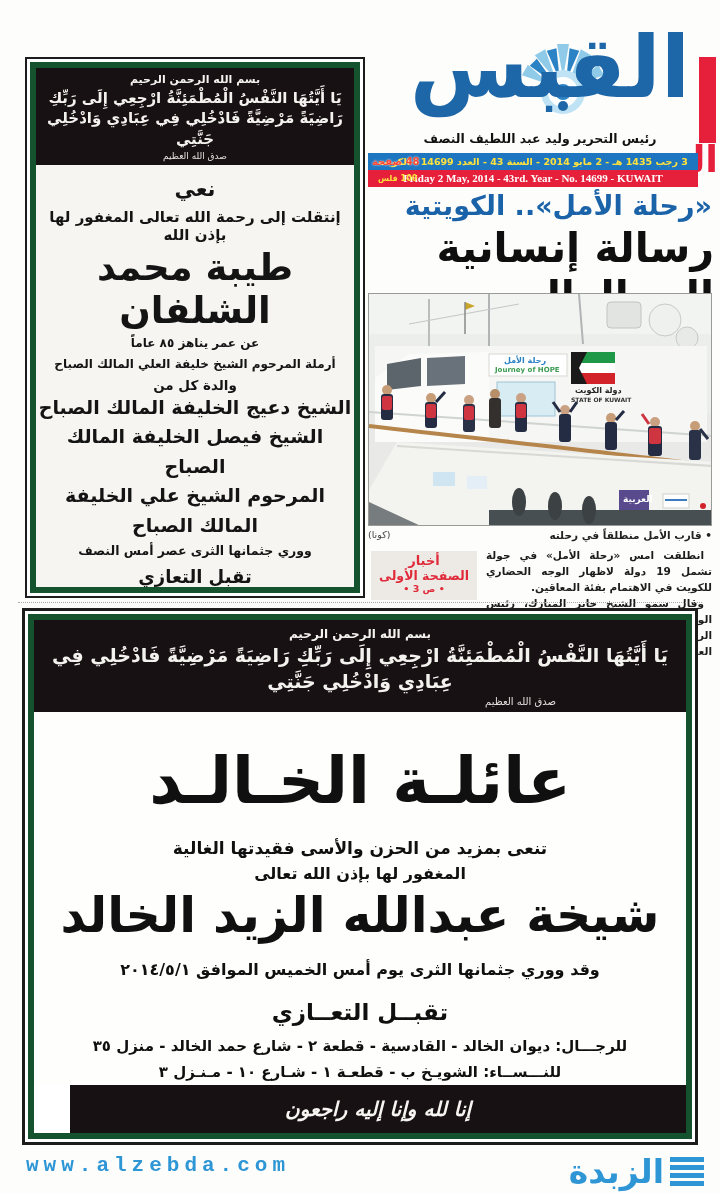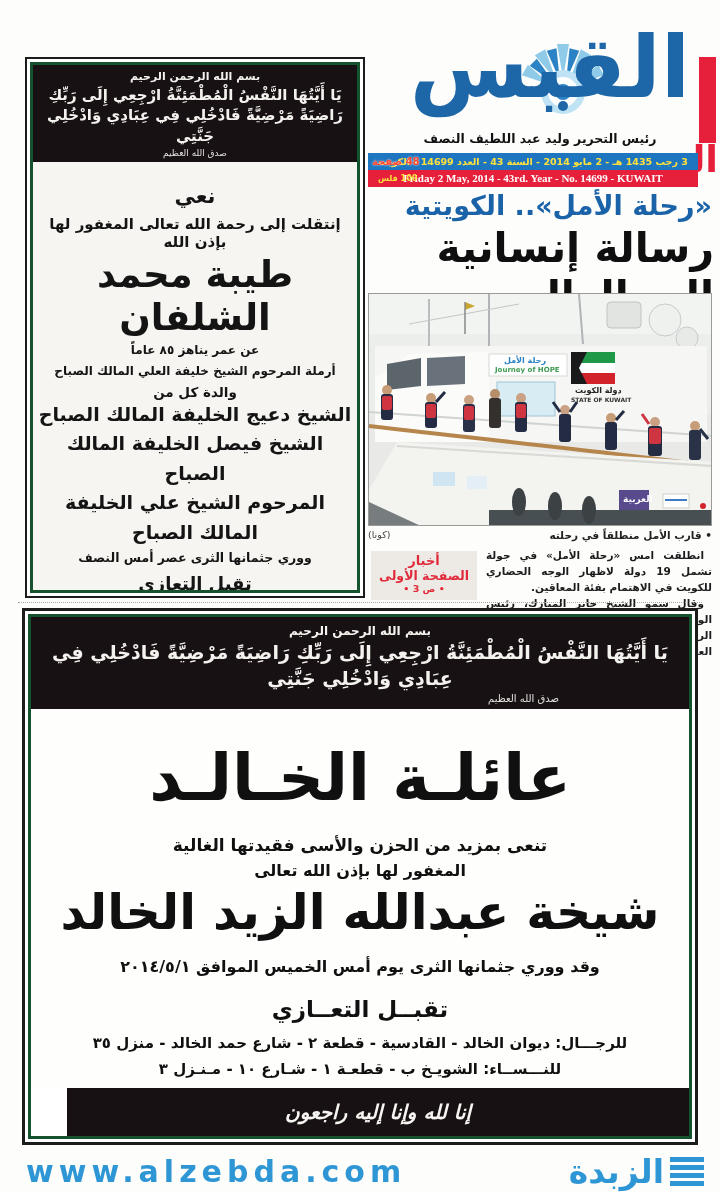--- a/index.html
+++ b/index.html
@@ -47,30 +47,30 @@
   .news-body { left:486px; top:548px; width:226px; font-size:10.5px; font-weight:600; color:#1c1c1c;
     text-align:justify; line-height:1.5; }
   .news-body p { margin-bottom:1px; text-indent:8px; }
   .pointer-row { margin-top:1px; text-align:left; direction:ltr; display:flex; align-items:center; gap:3px; }
   .pointer-text { font-size:11px; font-weight:bold; color:#111; direction:rtl; }
   .pointer-text .dot { color:#e02a3a; }
   .sep-dotted { left:18px; top:602px; width:684px; border-top:1px dotted #a8a8a4; }
 
   
   .obit-frame { background:#fff; border:2px solid #1c1c1c; padding:3px; }
-  .obit-inner { border:3px solid #14532d; height:100%; display:flex; flex-direction:column; overflow:hidden; }
+  .obit-inner { border:6px solid #14532d; height:100%; display:flex; flex-direction:column; overflow:hidden; }
   .black-banner { background:#171113; color:#f4f2ee; text-align:center; padding:5px 8px 4px; }
   .bismillah { font-size:11px; font-weight:bold; letter-spacing:1px; }
   .verse { font-weight:bold; line-height:1.35; margin-top:2px; }
   .sadaqa { font-size:9px; margin-top:2px; opacity:.92; }
   .black-footer { background:#171113; color:#f7f5f1; text-align:center; display:flex; align-items:center; justify-content:center; }
 
   .obit-top { left:25px; top:57px; width:340px; height:541px; }
   .obit-top .obit-body { background:#f6f5f1; flex:1; text-align:center; padding-top:6px; color:#141414; }
-  .obit-top .t-naai { font-size:21px; font-weight:bold; margin-top:16px; }
+  .obit-top .t-naai { font-size:21px; font-weight:bold; margin-top:6px; }
   .obit-top .t-intro { font-size:15px; font-weight:bold; margin-top:7px; }
   .obit-top .t-name { font-size:37px; font-weight:bold; letter-spacing:-1px; margin-top:2px; }
   .obit-top .t-age { font-size:12px; font-weight:bold; margin-top:4px; }
   .obit-top .t-widow { font-size:12px; font-weight:bold; margin-top:7px; letter-spacing:-0.5px; }
   .obit-top .t-mother { font-size:13.5px; font-weight:bold; margin-top:6px; }
   .obit-top .t-son { font-size:19px; font-weight:bold; line-height:1.55; letter-spacing:-0.5px; }
   .obit-top .t-burial { font-size:12.5px; font-weight:bold; margin-top:3px; }
   .obit-top .t-cond { font-size:18px; font-weight:bold; margin-top:8px; }
   .obit-top .t-addr { font-size:12px; font-weight:bold; margin-top:5px; }
 
@@ -84,21 +84,21 @@
   .obit-bottom .b-cond { font-size:23px; font-weight:bold; margin-top:20px; letter-spacing:1px; }
   .obit-bottom .b-men { font-size:15px; font-weight:bold; margin-top:12px; }
   .obit-bottom .b-women { font-size:15px; font-weight:bold; margin-top:8px; }
   .obit-bottom .black-banner { padding:7px 10px 5px; }
   .obit-bottom .bismillah { font-size:12px; }
   .obit-bottom .verse { font-size:19px; }
   .obit-bottom .sadaqa { font-size:10px; }
   .obit-bottom .black-footer { height:48px; font-size:20px; font-weight:bold; font-style:italic;margin-left:36px; }
 
   
-  .site-url { left:26px; top:1154px; font-size:30px; font-weight:600; color:#2f96d6; letter-spacing:5px; direction:ltr; }
+  .site-url { left:26px; top:1154px; font-size:21px; font-weight:600; color:#2f96d6; letter-spacing:5px; direction:ltr;font-family:Liberation Mono, monospace; }
   .brand { left:560px; top:1152px; width:144px; height:38px; display:flex; align-items:center; justify-content:flex-end; gap:6px; direction:ltr; }
   .brand-text { font-size:33px; font-weight:bold; color:#2f96d6; letter-spacing:-1px; }
   .brand-stripes { display:flex; flex-direction:column; gap:3px; }
   .brand-stripes span { display:block; width:34px; height:5px; background:#2f96d6; }
 </style>
 </head>
 <body>
 
 <div class="page">
 

